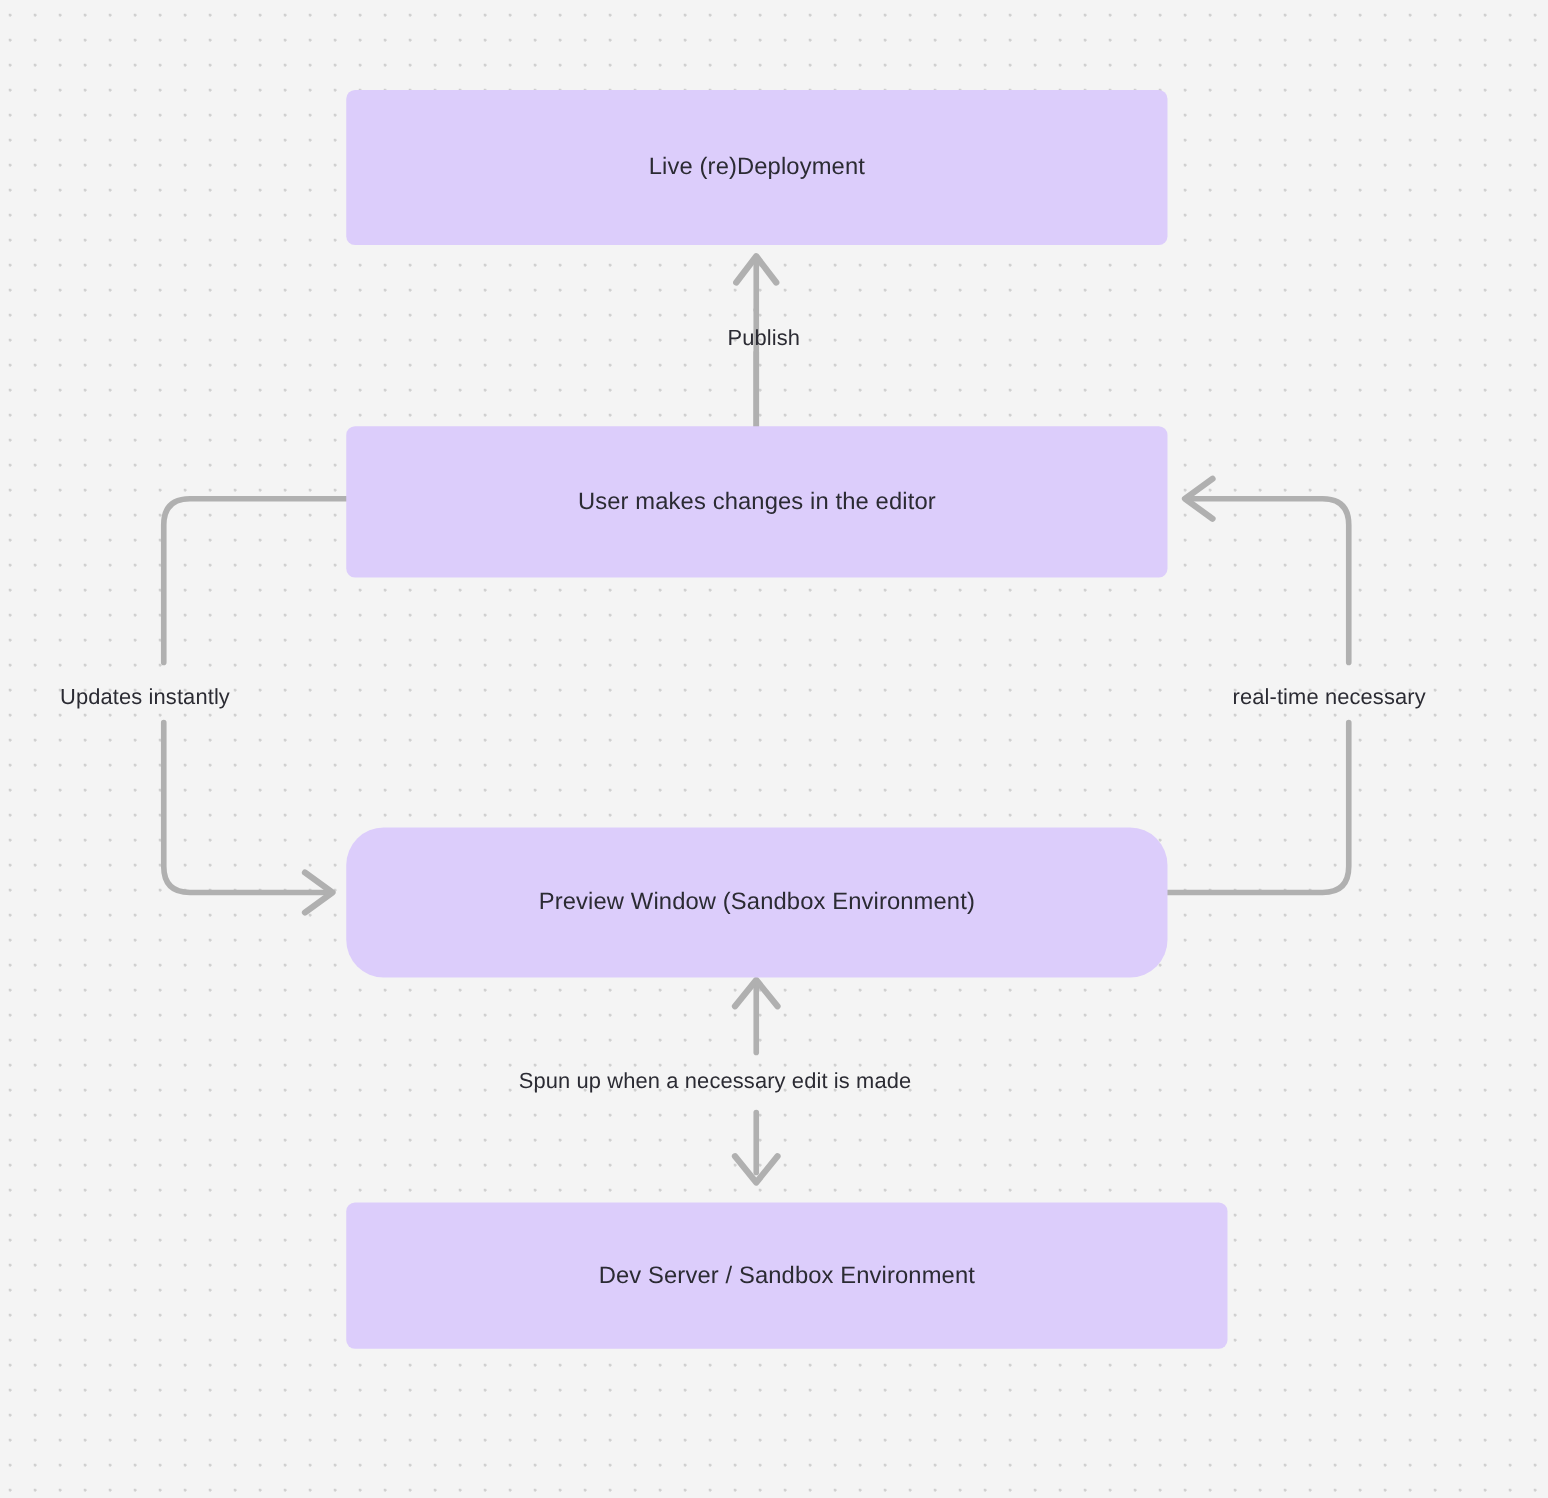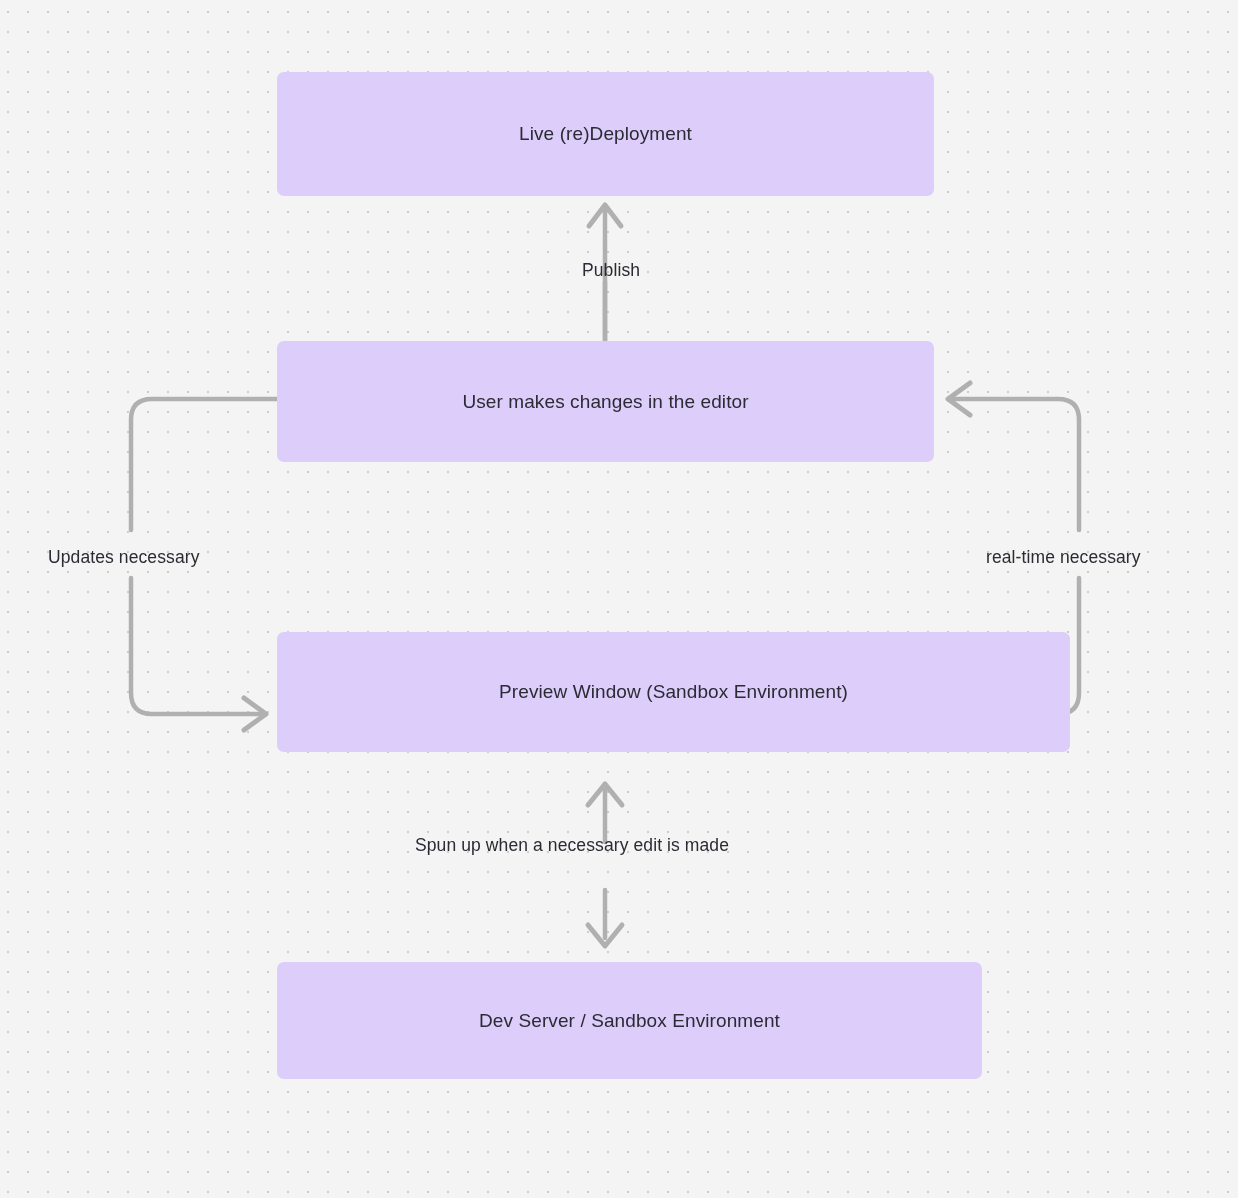--- a/index.html
+++ b/index.html
@@ -44,36 +44,36 @@
     text-align: center;
     color: #2b2b33;
     font-size: 19px;
     letter-spacing: 0.1px;
     line-height: 1.25;
     padding: 4px 14px;
   }
 
   #node-live          { left: 277px; top: 72px;  width: 657px; height: 124px; }
   #node-user-changes  { left: 277px; top: 341px; width: 657px; height: 121px; }
-  #node-preview       { left: 277px; top: 632px; width: 793px; height: 120px; }
+  #node-preview       { left: 277px; top: 662px; width: 657px; height: 120px; border-radius: 30px; }
   #node-dev-server    { left: 277px; top: 962px; width: 705px; height: 117px; }
 
   .edge-label {
     position: absolute;
     color: #2b2b33;
     font-size: 17.5px;
     letter-spacing: 0.1px;
     white-space: nowrap;
     line-height: 1;
   }
 
   #label-publish        { left: 570px; top: 262px; margin-left: 12px; }
   #label-updates        { left: 48px;  top: 549px; }
   #label-realtime       { left: 986px; top: 549px; }
-  #label-spun-up        { left: 415px; top: 837px; }
+  #label-spun-up        { left: 415px; top: 856px; }
 </style>
 </head>
 <body>
 
 <div id="canvas">
 
   <svg class="edges-layer" width="1238" height="1198" viewBox="0 0 1238 1198" xmlns="http://www.w3.org/2000/svg">
     <g fill="none" stroke="#b0b0b0" stroke-width="4.5" stroke-linecap="round" stroke-linejoin="round">
 
       <g>
@@ -118,19 +118,19 @@
   <div class="node" id="node-preview">
     <span>Preview Window (Sandbox Environment)</span>
   </div>
 
   <div class="node" id="node-dev-server">
     <span>Dev Server / Sandbox Environment</span>
   </div>
 
   <div class="edge-label" id="label-publish">Publish</div>
 
-  <div class="edge-label" id="label-updates">Updates necessary</div>
+  <div class="edge-label" id="label-updates">Updates instantly</div>
 
   <div class="edge-label" id="label-realtime">real-time necessary</div>
 
   <div class="edge-label" id="label-spun-up">Spun up when a necessary edit is made</div>
 
 </div>
 
 </body></html>

